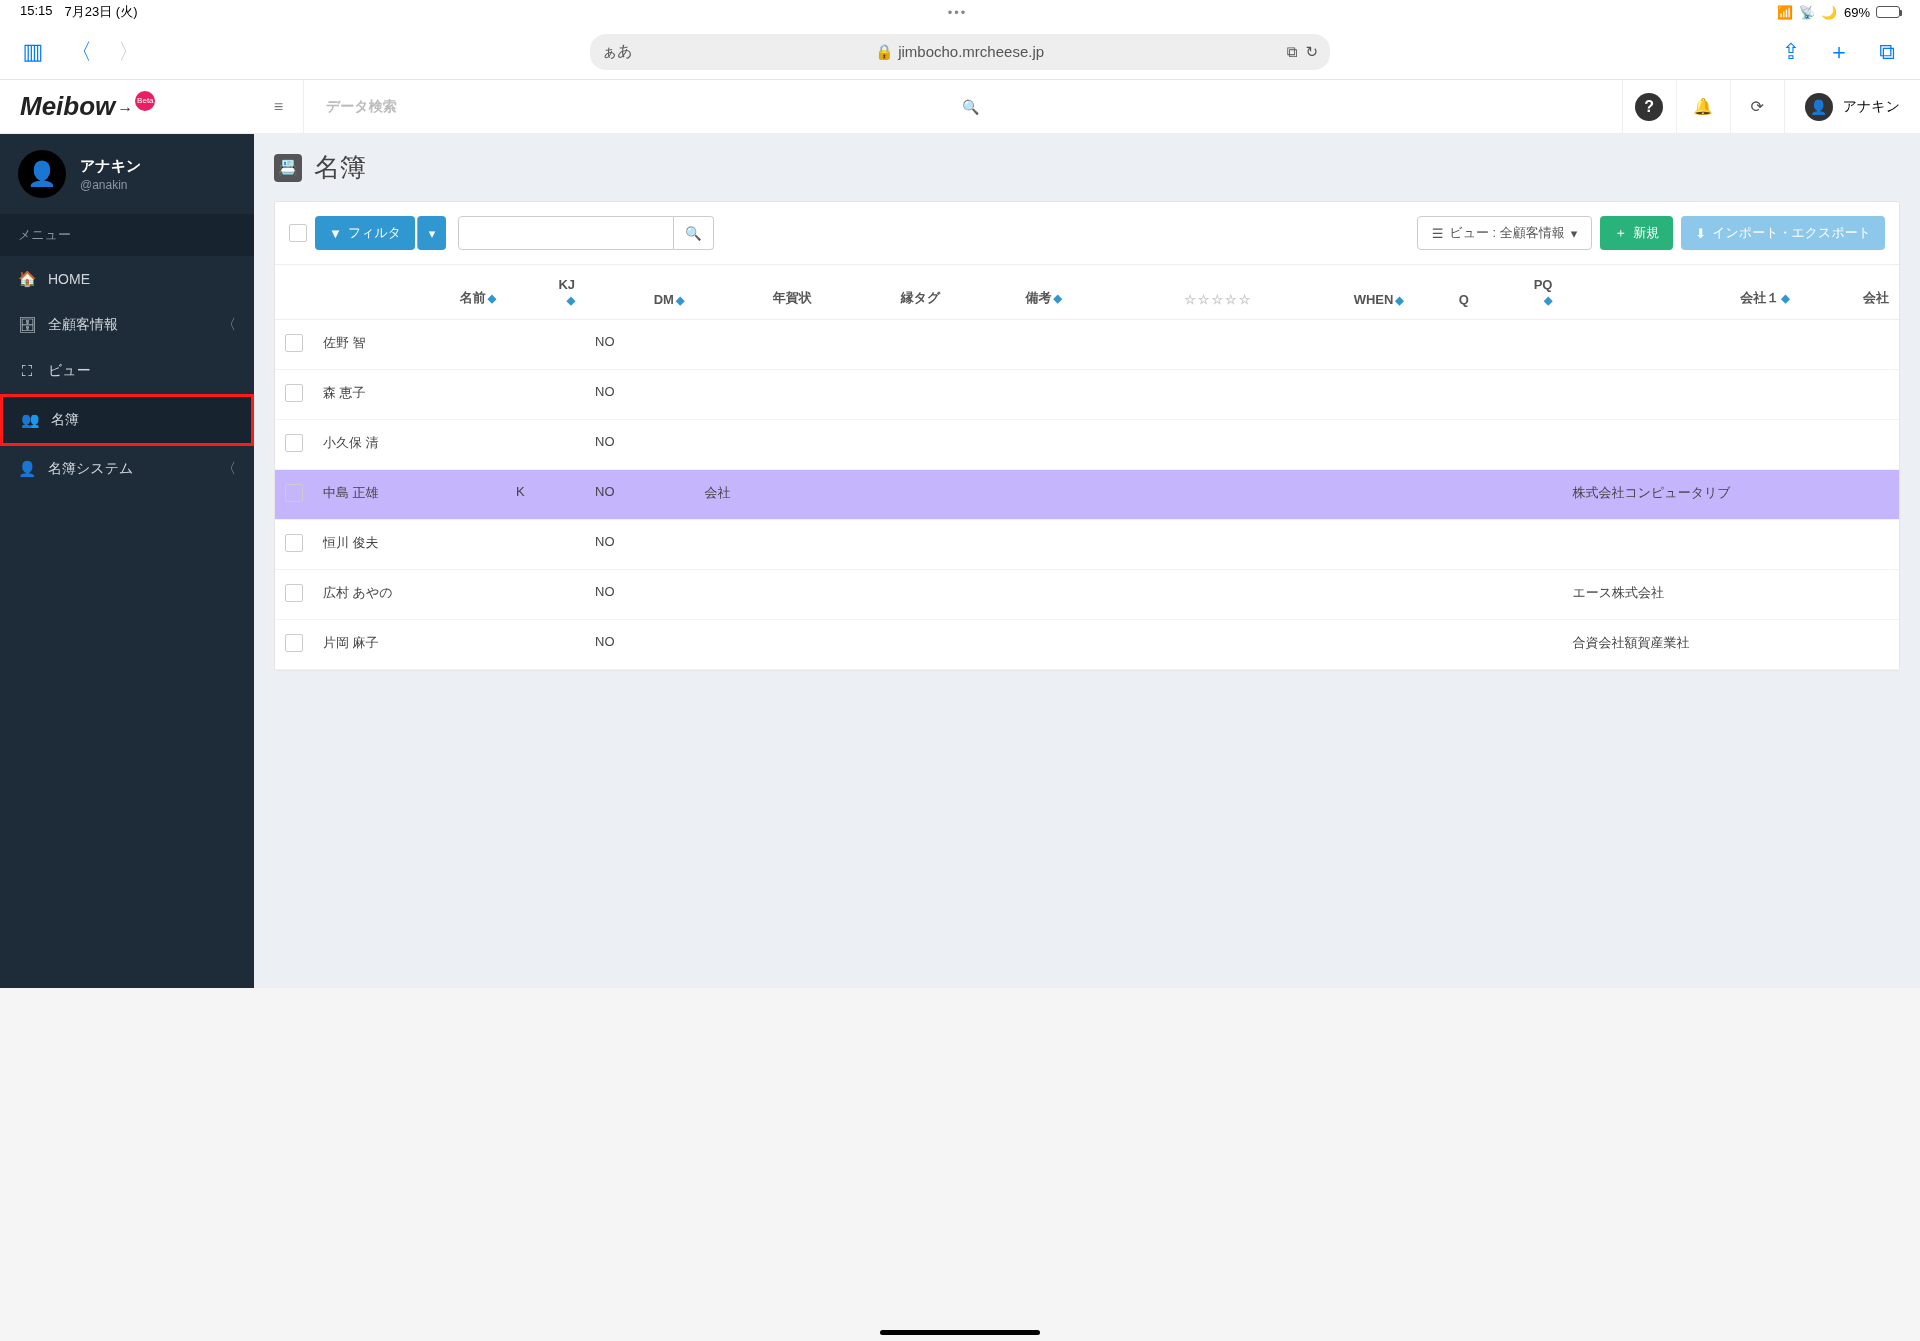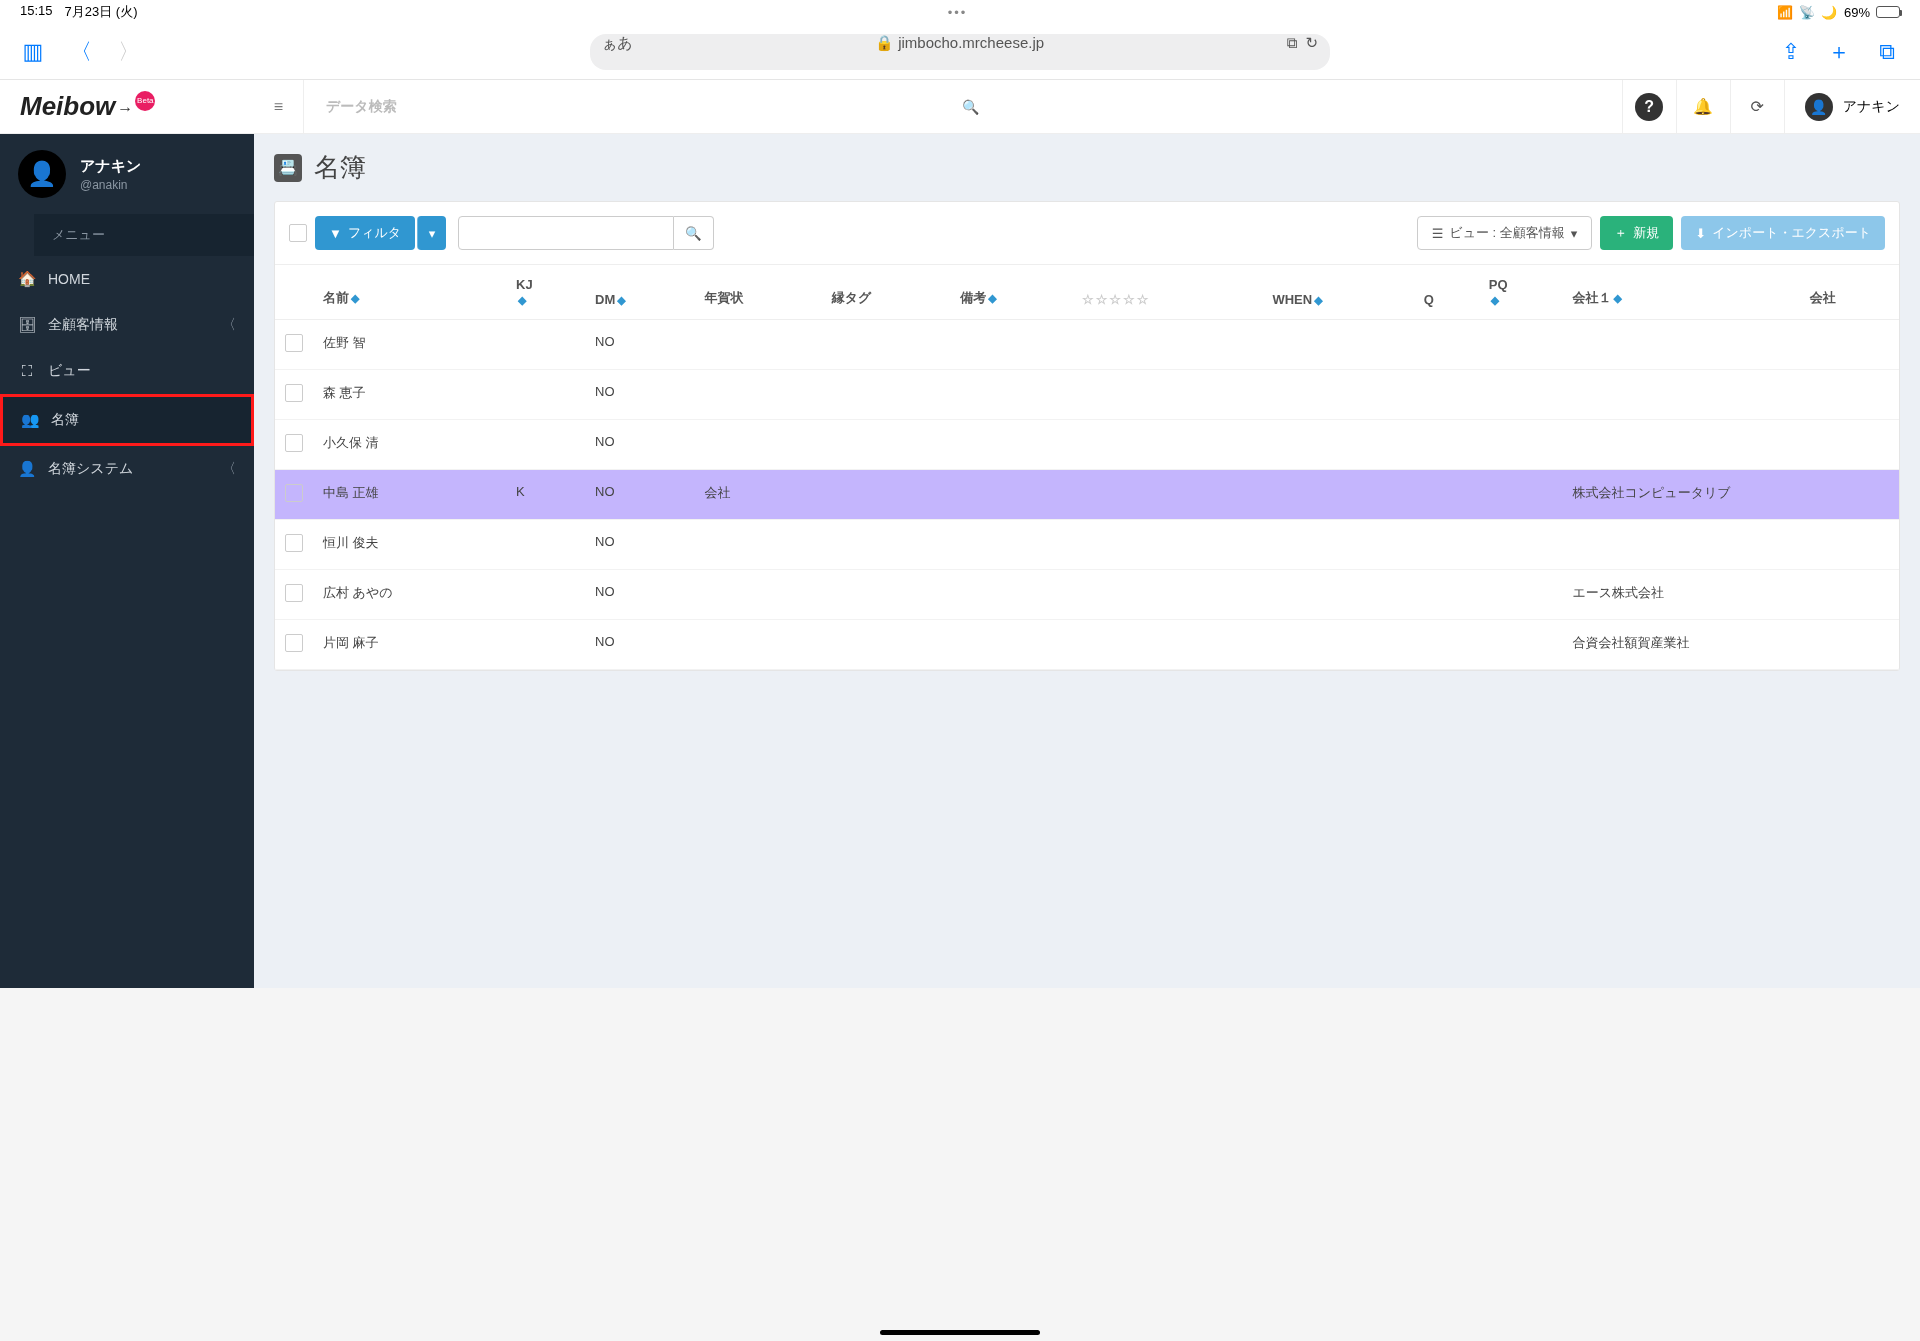--- a/index.html
+++ b/index.html
@@ -11,38 +11,38 @@
 .ios-status .center { flex: 1; text-align: center; color: #888; letter-spacing: 2px; }
 .ios-status .right { display: flex; align-items: center; gap: 6px; }
 .battery-box { width: 24px; height: 12px; border: 1px solid #555; border-radius: 3px; position: relative; display: inline-block; }
 .battery-box::after { content: ""; position: absolute; right: -3px; top: 3px; width: 2px; height: 6px; background: #555; border-radius: 0 1px 1px 0; }
 .battery-fill { background: #4cd964; height: 100%; width: 69%; border-radius: 2px; }
 
 
 .safari-bar { height: 56px; background: #fff; display: flex; align-items: center; padding: 0 18px; gap: 18px; border-bottom: 1px solid #e5e5e5; }
 .safari-btn { color: #007aff; font-size: 22px; width: 30px; text-align: center; }
 .safari-btn.disabled { color: #ccc; }
-.url-bar { flex: 1; max-width: 740px; margin: 0 auto; background: #eeeeef; border-radius: 16px; height: 36px; display: flex; align-items: flex-start; padding: 0 12px; font-size: 15px; color: #555; gap: 8px; }
+.url-bar { flex: 1; max-width: 740px; margin: 0 auto; background: #eeeeef; border-radius: 16px; height: 36px; display: flex; align-items: center; padding: 16px 12px; font-size: 15px; color: #555; gap: 8px; }
 .url-bar .domain { flex: 1; text-align: center; }
 .url-bar .reader { color: #555; }
 
 
 .app { display: flex; height: calc(908px); }
 
 
 .sidebar { width: 254px; background: #1e2b38; color: #fff; display: flex; flex-direction: column; }
 .logo-bar { height: 54px; background: #fff; display: flex; align-items: center; padding-left: 20px; border-bottom: 1px solid #eee; }
 .logo-text { font-size: 26px; font-style: italic; font-weight: 700; color: #222; }
 .logo-dot { width: 20px; height: 20px; background: #e91e63; border-radius: 50%; color: #fff; font-size: 8px; display: inline-flex; align-items: center; justify-content: center; margin-left: 2px; position: relative; top: -6px; }
 .logo-arrow { font-size: 16px; color: #333; margin-left: 2px; }
 .profile { display: flex; align-items: center; padding: 16px 18px; gap: 14px; background: #1e2b38; }
 .profile-avatar { width: 48px; height: 48px; background: #000; border-radius: 50%; display: flex; align-items: center; justify-content: center; color: #fff; font-size: 24px; }
 .profile-name { font-size: 15px; font-weight: 600; }
 .profile-handle { font-size: 12px; color: #8a96a2; margin-top: 2px; }
-.menu-label { padding: 12px 18px; font-size: 13px; color: #8a96a2; background: #172430; margin-left: 34px; }
+.menu-label { padding: 12px 18px; font-size: 13px; color: #8a96a2; background: #172430; }
 .nav-item { display: flex; align-items: center; padding: 14px 18px; font-size: 14px; color: #d0d6dc; gap: 12px; cursor: pointer; position: relative; }
 .nav-item.active { background: #172430; border: 3px solid #ff1a1a; border-left-width: 3px; }
 .nav-item .chev { position: absolute; right: 18px; color: #8a96a2; }
 .nav-icon { width: 18px; text-align: center; font-size: 15px; }
 
 
 .main { flex: 1; background: #fff; display: flex; flex-direction: column; }
 .topbar { height: 54px; border-bottom: 1px solid #eee; display: flex; align-items: center; }
 .hamburger { width: 50px; text-align: center; font-size: 16px; color: #777; border-right: 1px solid #eee; height: 100%; display: flex; align-items: center; justify-content: center; }
 .search-field { flex: 1; display: flex; align-items: center; padding: 0 22px; color: #bbb; font-size: 14px; position: relative; font-weight: bold; }
@@ -67,21 +67,21 @@
 .btn-primary-split { background: #3097d1; color: #fff; width: 26px; justify-content: center; margin-left: -6px; border-left: 1px solid rgba(255,255,255,0.3); }
 .btn-light { background: #fff; border: 1px solid #ccc; color: #555; }
 .btn-green { background: #2ab27b; color: #fff; }
 .btn-blue { background: #8dc7ea; color: #fff; }
 .search-group { display: flex; margin-left: 4px; }
 .search-input { height: 34px; width: 216px; border: 1px solid #ccc; border-radius: 4px 0 0 4px; padding: 0 10px; }
 .search-btn { height: 34px; width: 40px; border: 1px solid #ccc; border-left: none; border-radius: 0 4px 4px 0; background: #fff; color: #666; }
 .toolbar-spacer { flex: 1; }
 
 table { width: 100%; border-collapse: collapse; font-size: 13px; }
-th { text-align: left; padding: 12px 10px; font-weight: 600; color: #555; font-size: 13px; border-bottom: 1px solid #eee; white-space: nowrap; vertical-align: bottom; }
+th { text-align: right; padding: 12px 10px; font-weight: 600; color: #555; font-size: 13px; border-bottom: 1px solid #eee; white-space: nowrap; vertical-align: bottom; }
 th .sort { color: #3097d1; font-size: 11px; margin-left: 2px; }
 td { padding: 14px 10px; border-bottom: 1px solid #f2f2f2; color: #444; vertical-align: top; }
 tr.highlight td { background: #c4b5fd; }
 .th-chk, .td-chk { width: 34px; text-align: center; }
 .star-rating { color: #ccc; letter-spacing: 2px; }
 
 .home-indicator { position: fixed; bottom: 6px; left: 50%; transform: translateX(-50%); width: 160px; height: 5px; background: #000; border-radius: 3px; }
 </style>
 </head>
 <body>

